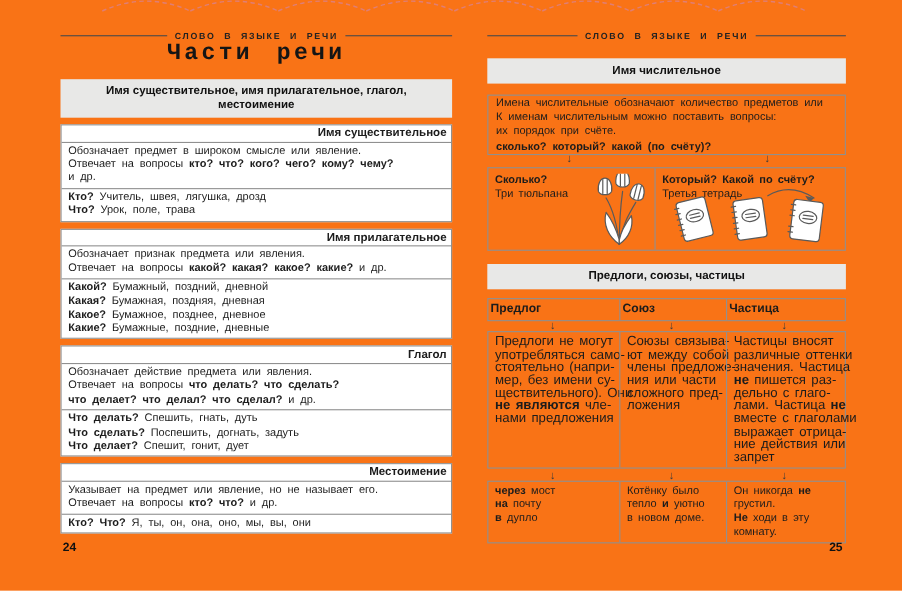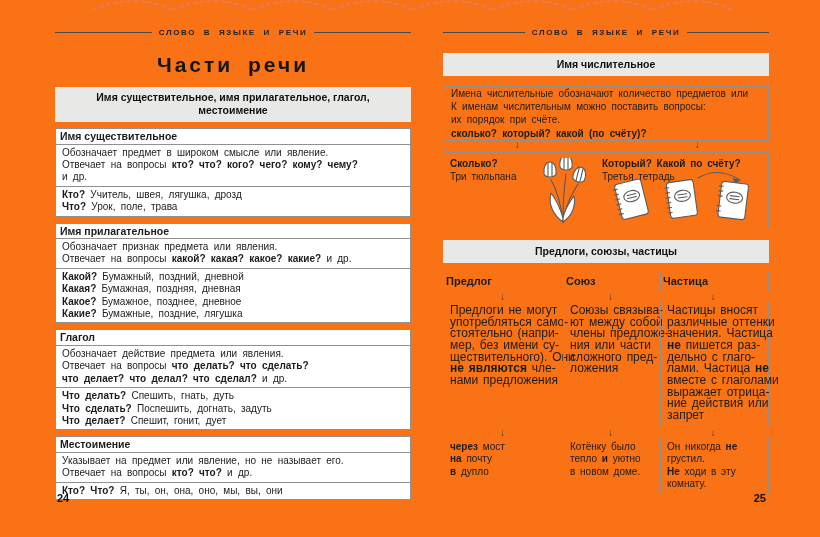--- a/index.html
+++ b/index.html
@@ -9,29 +9,29 @@
   .scallops { position:absolute; top:0; left:0; }
 
   .page { position:absolute; top:0; }
   .page-left { left:55px; width:356px; }
   .page-right { left:443px; width:326px; }
 
   .running-head { display:flex; align-items:center; gap:7px; margin-top:27px; height:10px; }
   .running-head .rule { flex:1; height:1px; background:#4a4a4a; }
   .running-head .rh-text { font-size:8px; letter-spacing:1.6px; word-spacing:4px; color:#222; white-space:nowrap; font-weight:bold; }
 
-  .page-title { text-align:center; font-size:21px; line-height:24px; font-weight:bold; letter-spacing:3px; word-spacing:6px; margin-top:16px; color:#151515; font-family:Liberation Sans, sans-serif; }
+  .page-title { text-align:center; font-size:21px; line-height:24px; font-weight:bold; letter-spacing:3px; word-spacing:6px; margin-top:1px; color:#151515; font-family:Liberation Mono, monospace; }
 
   .gray-box { background:#e8e8e7; text-align:center; font-weight:bold; font-size:10.5px; line-height:13px; padding:4px 8px 5px; color:#111; }
   .gb-title-left { margin-top:10px; }
   .gb-right1 { margin-top:16px; padding-top:5px; padding-bottom:5px; }
   .gb-right2 { margin-top:12px; padding-top:5px; padding-bottom:5px; }
 
   .tbl { border:1px solid #909090; margin-top:6px; font-size:10px; background:#fff; }
-  .tbl-h { text-align:left; font-weight:bold; font-size:10.5px; line-height:12.5px; padding:1px 4px; border-bottom:1px solid #909090; }
+  .tbl-h { text-align:right; font-weight:bold; font-size:10.5px; line-height:12.5px; padding:1px 4px; border-bottom:1px solid #909090; }
   .tbl-sec { padding:2px 6px; line-height:12.4px; word-spacing:2.5px; }
   .tbl-sec + .tbl-sec { border-top:1px solid #909090; }
   .b { font-weight:bold; }
   .line { white-space:nowrap; }
 
   .info-box { border:1px solid #909090; margin-top:10px; padding:0 7px; font-size:10px; line-height:13.2px; word-spacing:2.5px; }
 
   .arrow-pair { position:relative; height:11px; }
   .arrow-pair .dn1 { position:absolute; left:72px; top:-2px; }
   .arrow-pair .dn2 { position:absolute; left:252px; top:-2px; }
@@ -103,21 +103,21 @@
     <div class="tbl">
       <div class="tbl-h">Имя прилагательное</div>
       <div class="tbl-sec">
           <div class="line"><span>Обозначает признак предмета или явления.</span></div>
           <div class="line"><span>Отвечает на вопросы </span><span class="b">какой? какая? какое? какие?</span><span> и др.</span></div>
         </div>
       <div class="tbl-sec">
           <div class="line"><span class="b">Какой?</span><span> Бумажный, поздний, дневной</span></div>
           <div class="line"><span class="b">Какая?</span><span> Бумажная, поздняя, дневная</span></div>
           <div class="line"><span class="b">Какое?</span><span> Бумажное, позднее, дневное</span></div>
-          <div class="line"><span class="b">Какие?</span><span> Бумажные, поздние, лягушка</span></div>
+          <div class="line"><span class="b">Какие?</span><span> Бумажные, поздние, дневные</span></div>
         </div>
     </div>
 
     <div class="tbl">
       <div class="tbl-h">Глагол</div>
       <div class="tbl-sec">
           <div class="line"><span>Обозначает действие предмета или явления.</span></div>
           <div class="line"><span>Отвечает на вопросы </span><span class="b">что делать? что сделать?</span></div>
           <div class="line"><span class="b">что делает? что делал? что сделал?</span><span> и др.</span></div>
         </div>

